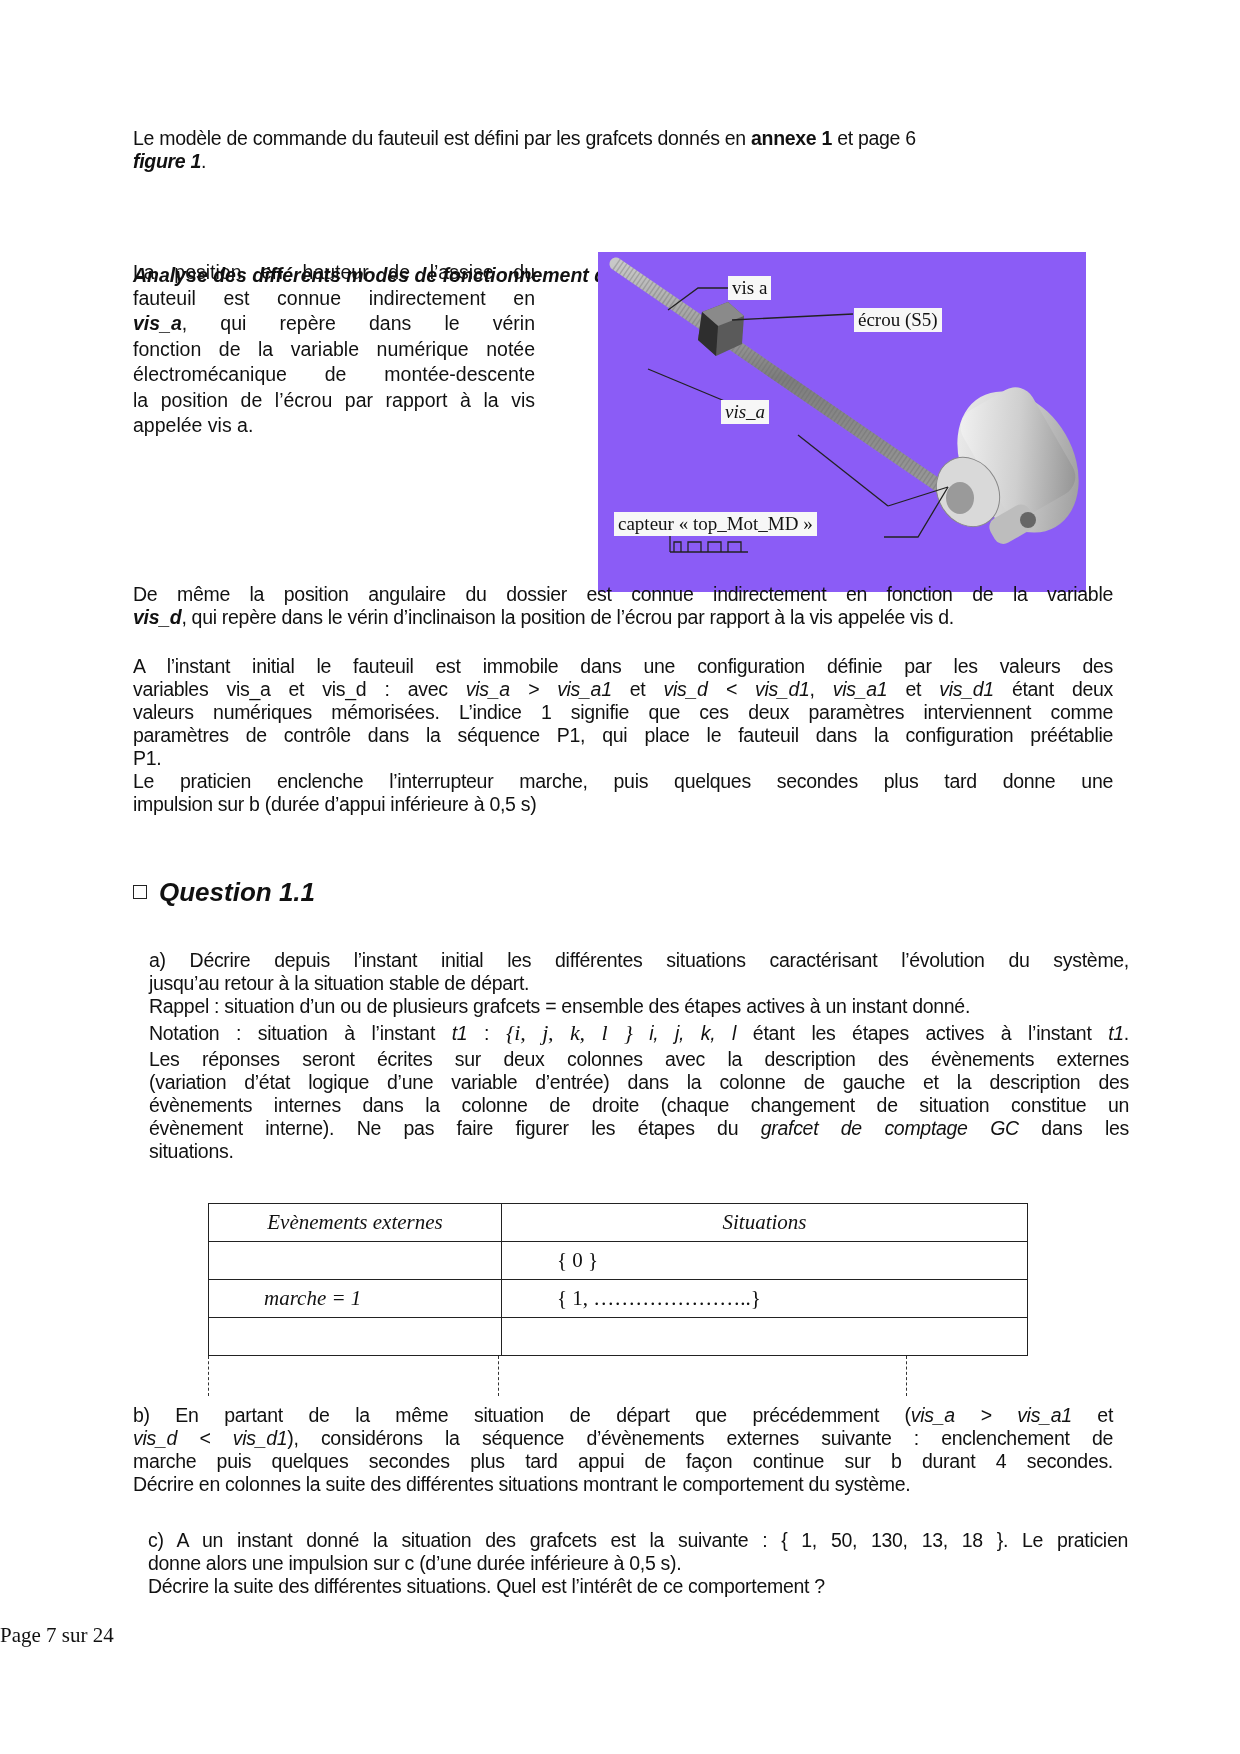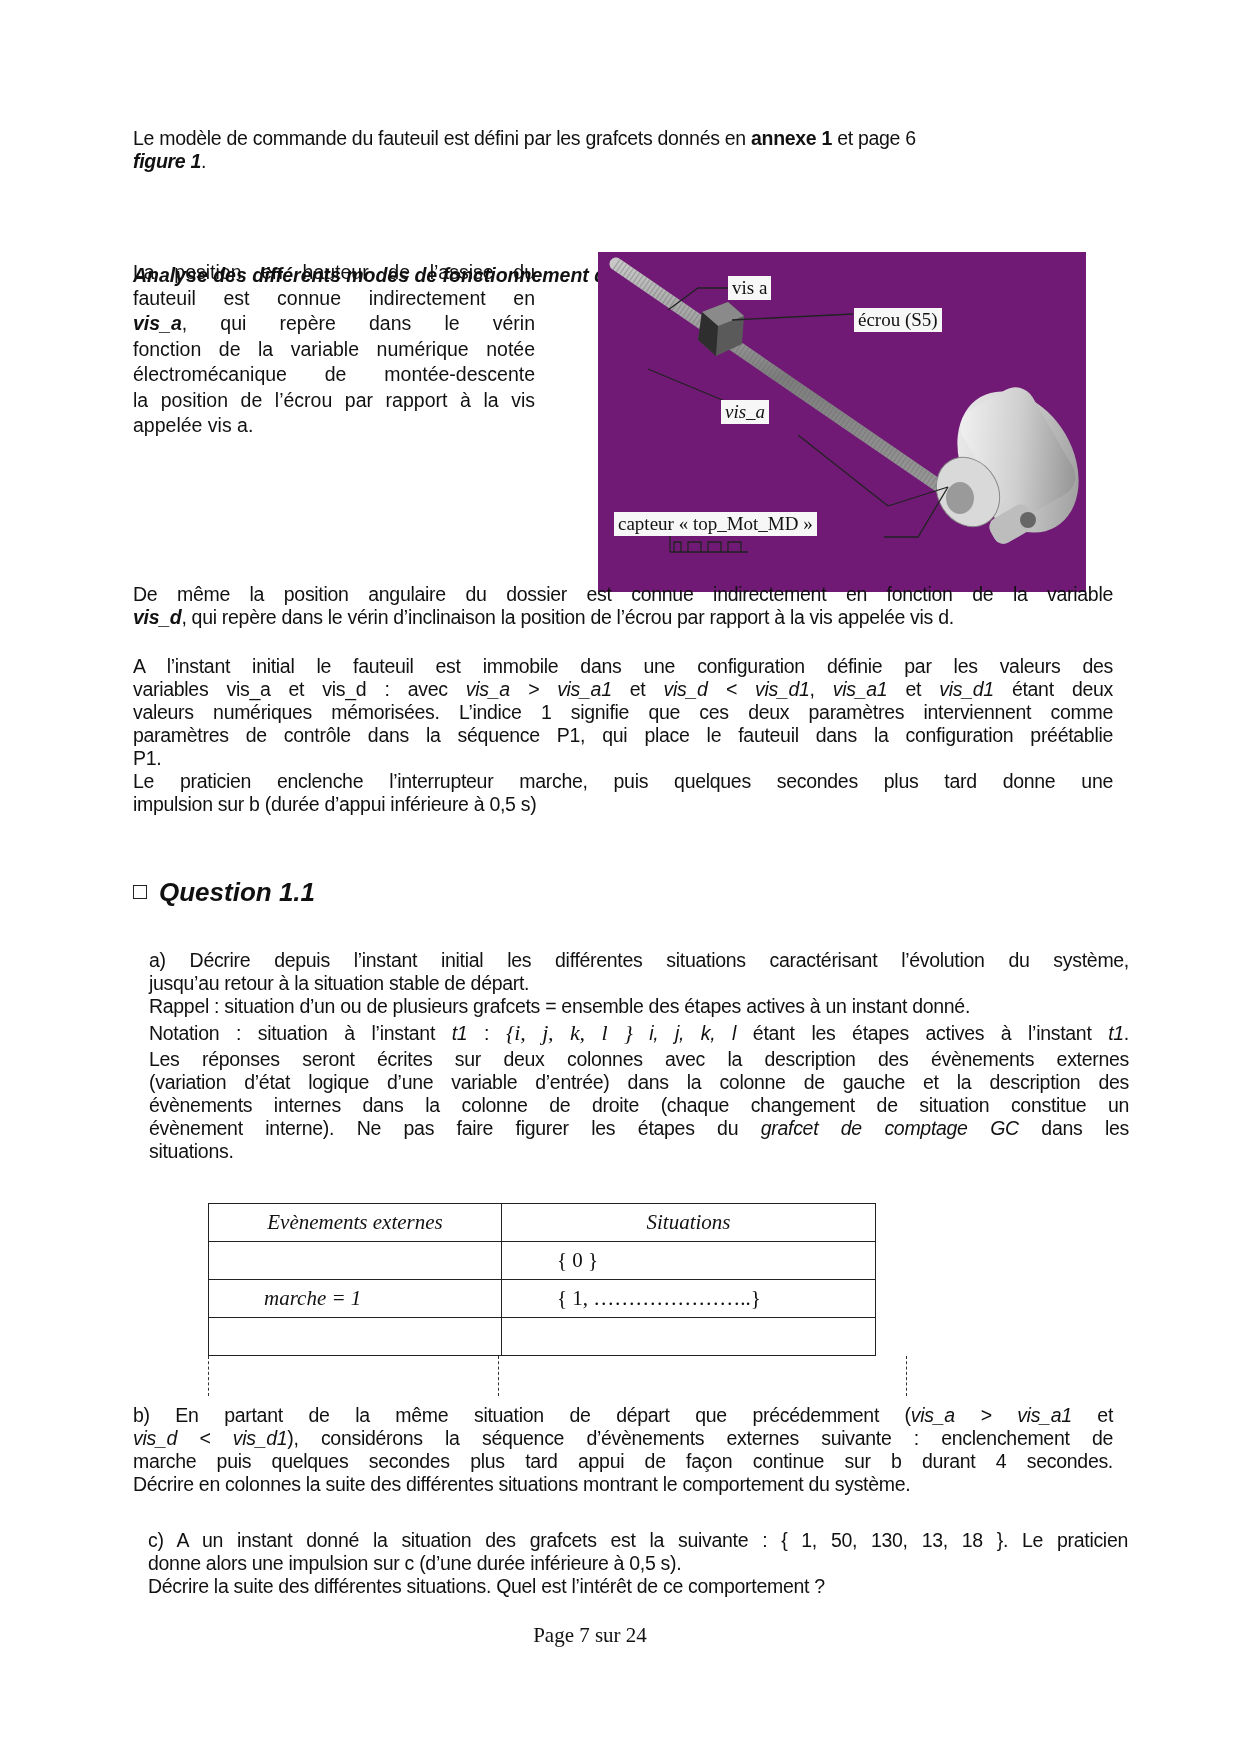--- a/index.html
+++ b/index.html
@@ -5,24 +5,24 @@
   html, body { margin:0; padding:0; background:#fff; }
   body { width:1240px; height:1754px; position:relative; overflow:hidden;
          font-family:"Liberation Sans", sans-serif; color:#111; font-size:19.5px; }
   .abs { position:absolute; }
   .p { line-height:23px; text-align:justify; }
   .serif { font-family:"Liberation Serif", serif; }
   b { font-weight:bold; }
   i { font-style:italic; }
   .narrow { letter-spacing:-0.3px; }
   
-  #figure { left:598px; top:252px; width:488px; height:340px; background:#701a75; }
+  #figure { left:598px; top:252px; width:488px; height:340px; background:#8b5cf6; }
   .fig-label { position:absolute; font-family:"Liberation Serif", serif; font-size:19px; color:#111; background:#f7f7f7; padding:1px 4px; }
   
-  #tbl { left:208px; top:1203px; width:668px; border-collapse:collapse; font-family:"Liberation Serif", serif; font-size:21px; }
+  #tbl { left:208px; top:1203px; width:820px; border-collapse:collapse; font-family:"Liberation Serif", serif; font-size:21px; }
   #tbl td { border:1.6px solid #222; height:37px; padding:0; vertical-align:middle; }
   .dash { position:absolute; width:0; border-left:1.6px dashed #333; height:40px; top:1356px; }
   .qbox { display:inline-block; width:12px; height:12px; border:1.2px solid #222; margin-right:12px; vertical-align:middle; position:relative; top:-2px; }
 </style>
 </head>
 <body>
 
 <div class="abs p narrow" style="left:133px; top:127px; width:980px;">
   <div><span>Le modèle de commande du fauteuil est défini par les grafcets donnés en </span><b>annexe 1</b><span> et page 6</span></div>
   <div><b><i>figure 1</i></b><span>.</span></div>
@@ -164,13 +164,13 @@
   <div style="text-align-last:justify;">marche puis quelques secondes plus tard appui de façon continue sur b durant 4 secondes.</div>
   <div>Décrire en colonnes la suite des différentes situations montrant le comportement du système.</div>
 </div>
 
 <div class="abs p narrow" style="left:148px; top:1529px; width:980px;">
   <div style="text-align-last:justify;">c) A un instant donné la situation des grafcets est la suivante : { 1, 50, 130, 13, 18 }. Le praticien</div>
   <div>donne alors une impulsion sur c (d’une durée inférieure à 0,5 s).</div>
   <div>Décrire la suite des différentes situations. Quel est l’intérêt de ce comportement ?</div>
 </div>
 
-<div class="abs serif" style="left:0; width:1180px; top:1623px; text-align:center; font-size:21px;">Page 7 sur 24</div>
+<div class="abs serif" style="left:0; width:1180px; top:1623px; text-align:left; font-size:21px;">Page 7 sur 24</div>
 
 </body></html>

